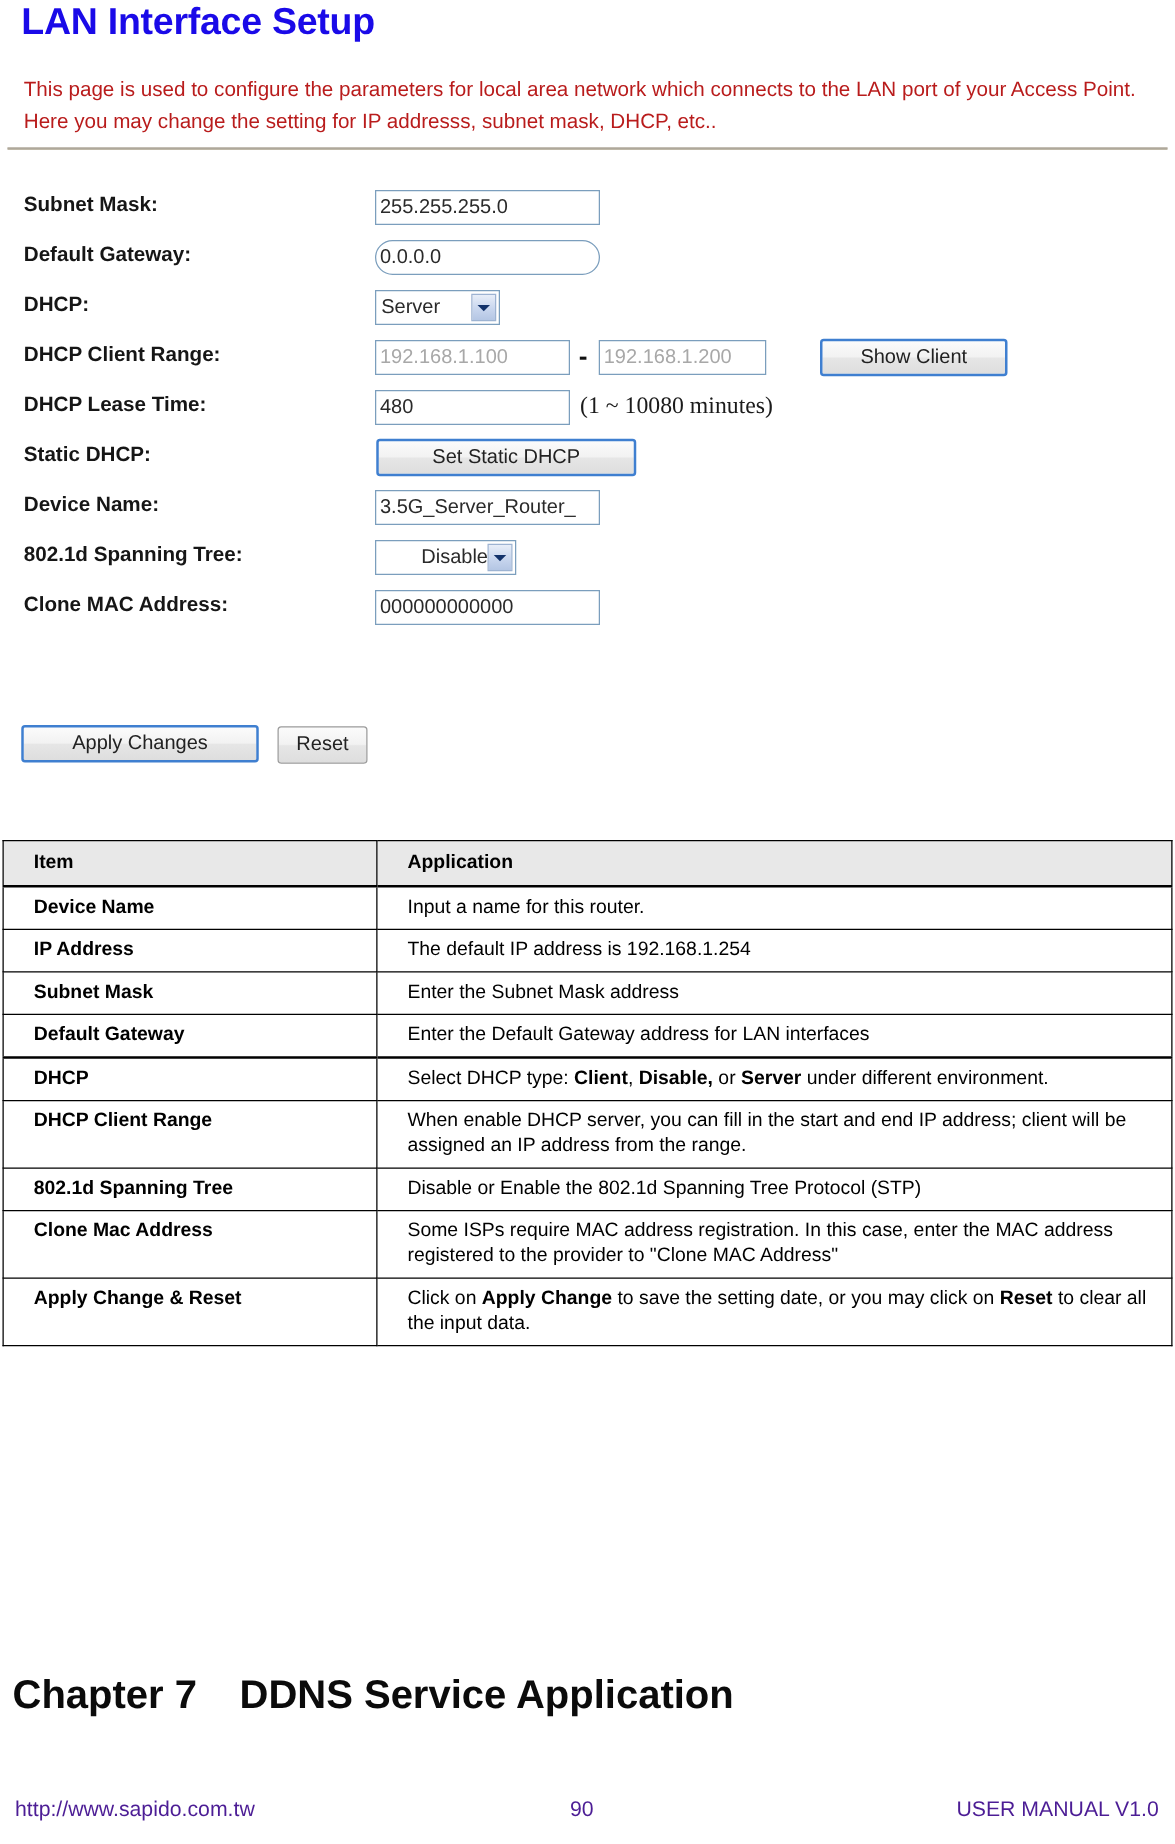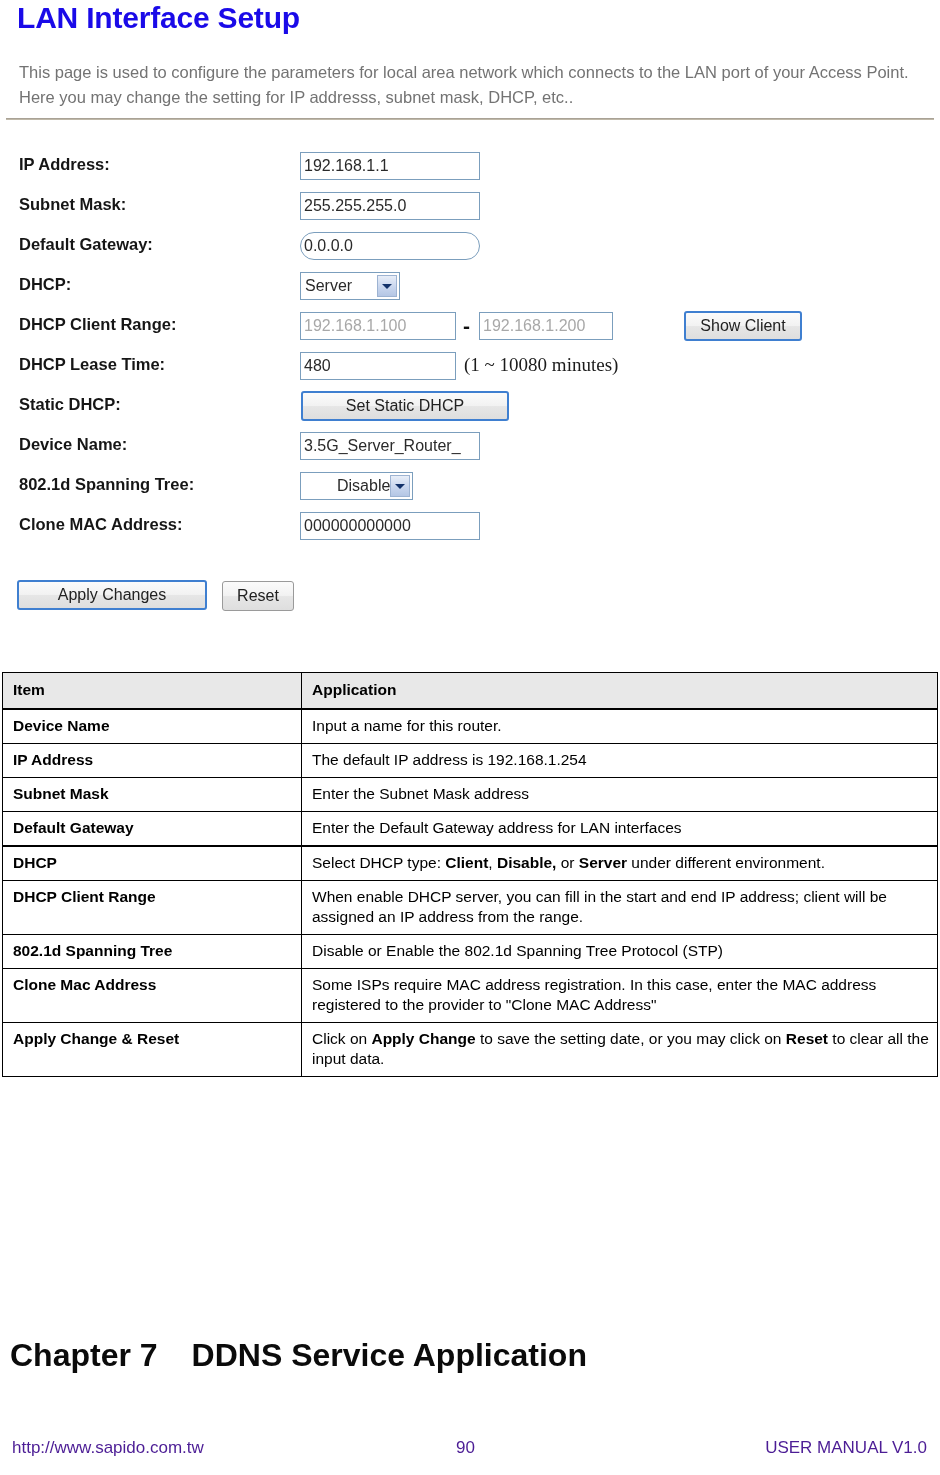--- a/index.html
+++ b/index.html
@@ -36,21 +36,21 @@
     white-space: nowrap;
   }
 
   .ui-intro {
     position: absolute;
     left: 19px;
     top: 60px;
     width: 905px;
     font-size: 16.5px;
     line-height: 25px;
-    color: #737373;
+    color: #b91c1c;
   }
 
   .ui-rule {
     position: absolute;
     left: 6px;
     top: 118px;
     width: 928px;
     height: 2px;
     background: #bfb8a8;
     border-top: 1px solid #a9a296;
@@ -185,21 +185,21 @@
     border-collapse: collapse;
     table-layout: fixed;
     font-size: 15.5px;
   }
   .desc-table col.c1 { width: 299px; }
   .desc-table col.c2 { width: 636px; }
   .desc-table th,
   .desc-table td {
     border: 1px solid #000000;
     vertical-align: top;
-    padding: 6px 8px 7px 10px;
+    padding: 6px 8px 7px 24px;
     line-height: 20px;
   }
   .desc-table thead th {
     background: #e8e8e8;
     font-weight: bold;
     text-align: left;
     border-bottom: 2px solid #000000;
     padding-top: 7px;
     padding-bottom: 8px;
   }
@@ -242,24 +242,20 @@
 <div class="ui-shot">
 
   <div class="ui-title">LAN Interface Setup</div>
 
   <div class="ui-intro">This page is used to configure the parameters for local area network which connects to the LAN port of your Access Point. Here you may change the setting for IP addresss, subnet mask, DHCP, etc..</div>
 
   <div class="ui-rule"></div>
 
   <div class="form-area">
 
-    <div class="frow">
-      <div class="flabel">IP Address:</div>
-      <div class="ctl tinput" style="left:300px; top:4px; width:180px;">192.168.1.1</div>
-    </div>
 
     <div class="frow">
       <div class="flabel">Subnet Mask:</div>
       <div class="ctl tinput" style="left:300px; top:4px; width:180px;">255.255.255.0</div>
     </div>
 
     <div class="frow">
       <div class="flabel">Default Gateway:</div>
       <div class="ctl tinput" style="left:300px; top:4px; width:180px;border-radius:14px;">0.0.0.0</div>
     </div>
@@ -270,21 +266,21 @@
         <span>Server</span>
         <span class="arrowbox"></span>
       </div>
     </div>
 
     <div class="frow">
       <div class="flabel">DHCP Client Range:</div>
       <div class="ctl tinput dim" style="left:300px; top:4px; width:156px;">192.168.1.100</div>
       <div class="dash" style="left:463px; top:4px;">-</div>
       <div class="ctl tinput dim" style="left:479px; top:4px; width:134px;">192.168.1.200</div>
-      <div class="ctl btn focus" style="left:684px; top:3px; width:118px;">Show Client</div>
+      <div class="ctl btn focus" style="left:656px; top:3px; width:150px;">Show Client</div>
     </div>
 
     <div class="frow">
       <div class="flabel">DHCP Lease Time:</div>
       <div class="ctl tinput" style="left:300px; top:4px; width:156px;">480</div>
       <div class="hint" style="left:464px; top:3px;">(1 ~ 10080 minutes)</div>
     </div>
 
     <div class="frow">
       <div class="flabel">Static DHCP:</div>

